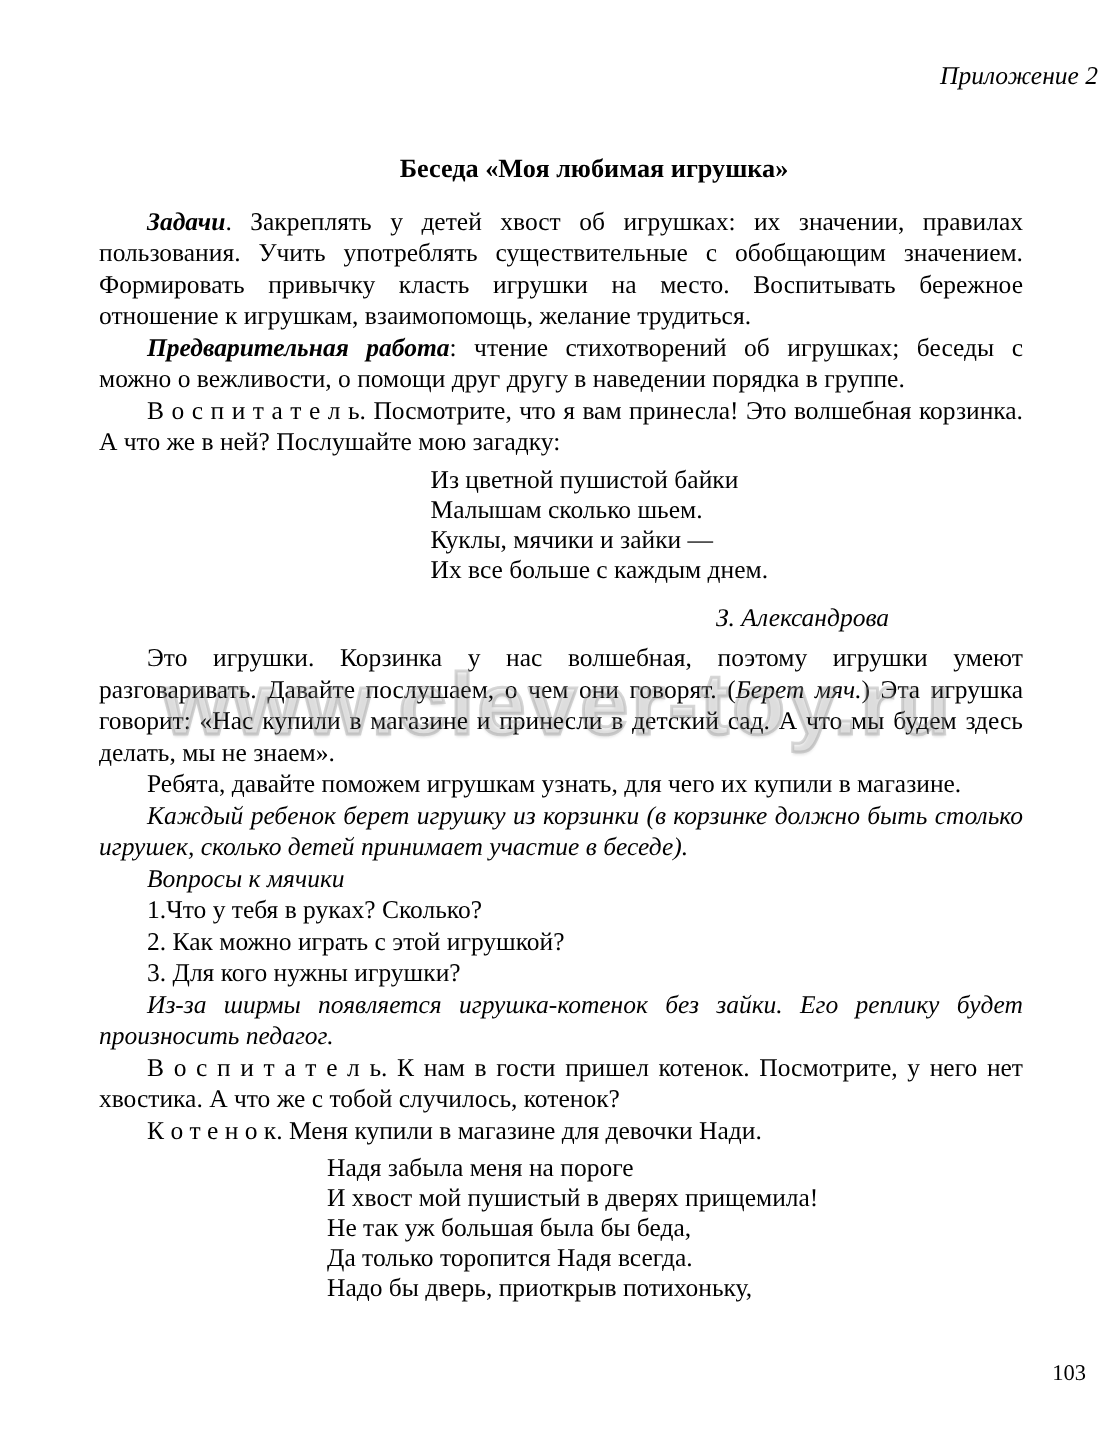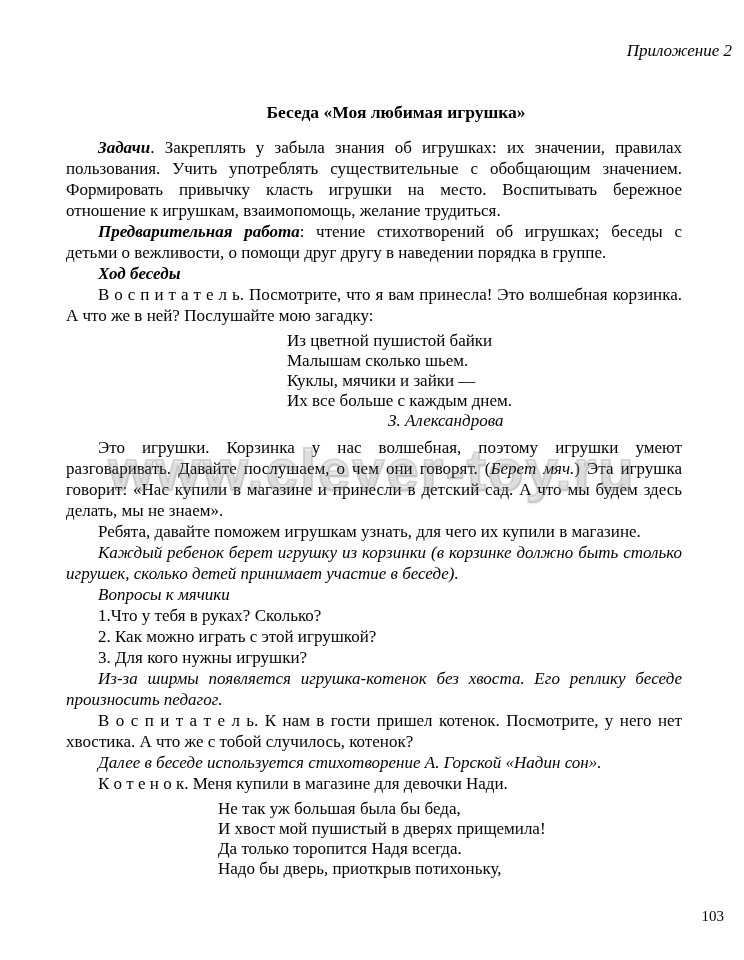--- a/index.html
+++ b/index.html
@@ -19,65 +19,64 @@
   }
   .content{
     position:absolute;top:137px;left:66px;width:616px;
     font-size:17px;line-height:21px;text-align:justify;
   }
   .para{margin:0;text-indent:32px;}
   .seg-i{font-style:italic;}
   .seg-bi{font-style:italic;font-weight:bold;}
   .verse{margin:5px 0 0 0;line-height:20px;text-align:left;}
   .verse-line{white-space:nowrap;}
-  .attribution{margin:0 0 6px 0;font-style:italic;line-height:20px;text-align:left;}
+  .attribution{margin:12px 0 6px 0;font-style:italic;line-height:20px;text-align:center;}
   .watermark{
     position:absolute;top:436px;left:0;width:744px;
     text-align:center;white-space:nowrap;pointer-events:none;
     font-family:"Liberation Sans","DejaVu Sans",sans-serif;
     font-weight:bold;font-size:58px;letter-spacing:2px;
     color:rgba(130,130,130,0.07);
     -webkit-text-stroke:2px rgba(150,150,150,0.38);
     text-shadow:0 2px 2px rgba(0,0,0,0.10);
   }
   .page-number{
     position:absolute;top:908px;right:68px;font-size:15px;
   }
 </style>
 </head>
 <body>
 
 <div class="page">
   <div class="appendix">Приложение 2</div>
   <h1 class="title">Беседа «Моя любимая игрушка»</h1>
   <div class="content" id="content">
-      <p class="para"><span class="seg-bi">Задачи</span><span>. Закреплять у забыла знания об игрушках: их значении, правилах пользования. Учить употреблять существительные с обобщающим значением. Формировать привычку класть игрушки на место. Воспитывать бережное отношение к игрушкам, взаимопомощь, желание трудиться.</span></p>
-      <p class="para"><span class="seg-bi">Предварительная работа</span><span>: чтение стихотворений об игрушках; беседы с детьми о вежливости, о помощи друг другу в наведении порядка в группе.</span></p>
-      <p class="para"><span class="seg-bi">Ход беседы</span></p>
+      <p class="para"><span class="seg-bi">Задачи</span><span>. Закреплять у детей хвост об игрушках: их значении, правилах пользования. Учить употреблять существительные с обобщающим значением. Формировать привычку класть игрушки на место. Воспитывать бережное отношение к игрушкам, взаимопомощь, желание трудиться.</span></p>
+      <p class="para"><span class="seg-bi">Предварительная работа</span><span>: чтение стихотворений об игрушках; беседы с можно о вежливости, о помощи друг другу в наведении порядка в группе.</span></p>
       <p class="para"><span>В о с п и т а т е л ь. Посмотрите, что я вам принесла! Это волшебная корзинка. А что же в ней? Послушайте мою загадку:</span></p>
       <div class="verse" style="margin-left: 221px;">
         <div class="verse-line">Из цветной пушистой байки</div>
         <div class="verse-line">Малышам сколько шьем.</div>
         <div class="verse-line">Куклы, мячики и зайки —</div>
         <div class="verse-line">Их все больше с каждым днем.</div>
       </div>
       <div class="attribution" style="margin-left: 322px;">З. Александрова</div>
       <p class="para"><span>Это игрушки. Корзинка у нас волшебная, поэтому игрушки умеют разговаривать. Давайте послушаем, о чем они говорят. (</span><span class="seg-i">Берет мяч.</span><span>) Эта игрушка говорит: «Нас купили в магазине и принесли в детский сад. А что мы будем здесь делать, мы не знаем».</span></p>
       <p class="para"><span>Ребята, давайте поможем игрушкам узнать, для чего их купили в магазине.</span></p>
       <p class="para"><span class="seg-i">Каждый ребенок берет игрушку из корзинки (в корзинке должно быть столько игрушек, сколько детей принимает участие в беседе).</span></p>
       <p class="para"><span class="seg-i">Вопросы к мячики</span></p>
       <p class="para"><span>1.Что у тебя в руках? Сколько?</span></p>
       <p class="para"><span>2. Как можно играть с этой игрушкой?</span></p>
       <p class="para"><span>3. Для кого нужны игрушки?</span></p>
-      <p class="para"><span class="seg-i">Из-за ширмы появляется игрушка-котенок без хвоста. Его реплику беседе произносить педагог.</span></p>
+      <p class="para"><span class="seg-i">Из-за ширмы появляется игрушка-котенок без зайки. Его реплику будет произносить педагог.</span></p>
       <p class="para"><span>В о с п и т а т е л ь. К нам в гости пришел котенок. Посмотрите, у него нет хвостика. А что же с тобой случилось, котенок?</span></p>
-      <p class="para"><span class="seg-i">Далее в беседе используется стихотворение А. Горской «Надин сон».</span></p>
       <p class="para"><span>К о т е н о к. Меня купили в магазине для девочки Нади.</span></p>
       <div class="verse" style="margin-left: 152px;">
+        <div class="verse-line">Надя забыла меня на пороге</div>
+        <div class="verse-line">И хвост мой пушистый в дверях прищемила!</div>
         <div class="verse-line">Не так уж большая была бы беда,</div>
-        <div class="verse-line">И хвост мой пушистый в дверях прищемила!</div>
         <div class="verse-line">Да только торопится Надя всегда.</div>
         <div class="verse-line">Надо бы дверь, приоткрыв потихоньку,</div>
       </div>
     </div>
   <div class="watermark">www.clever-toy.ru</div>
   <div class="page-number">103</div>
 </div>
 
 </body></html>

